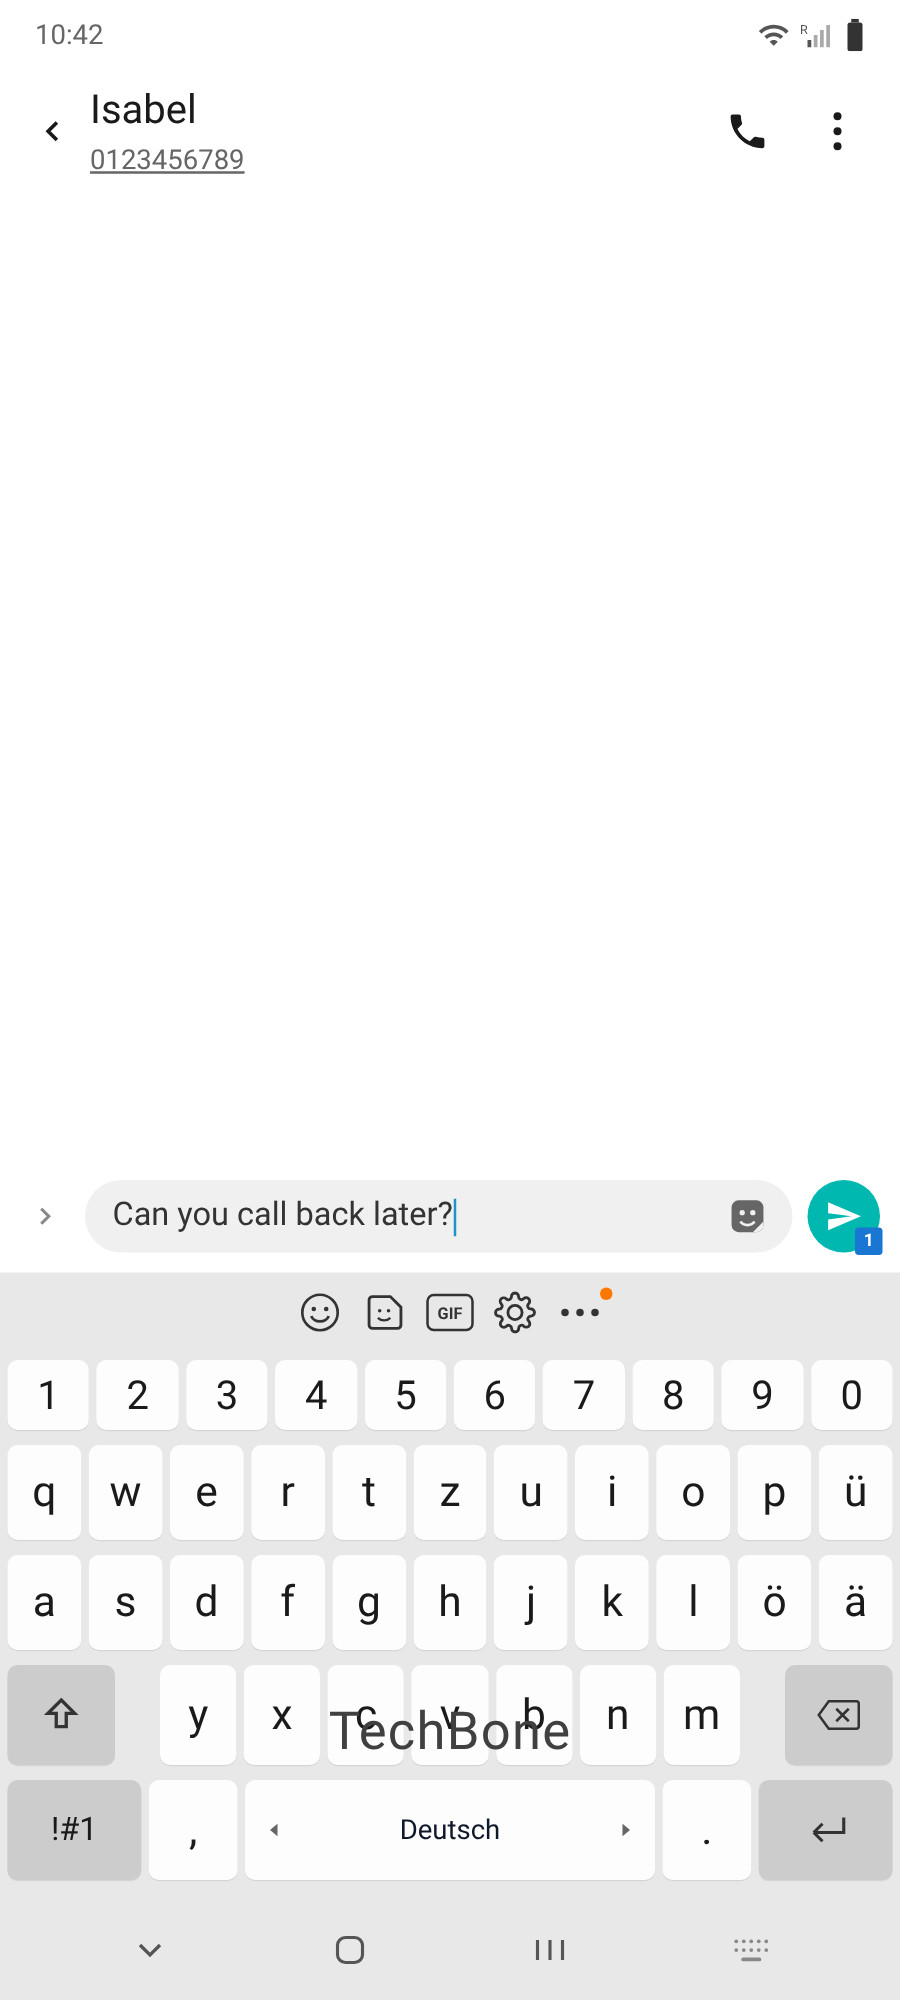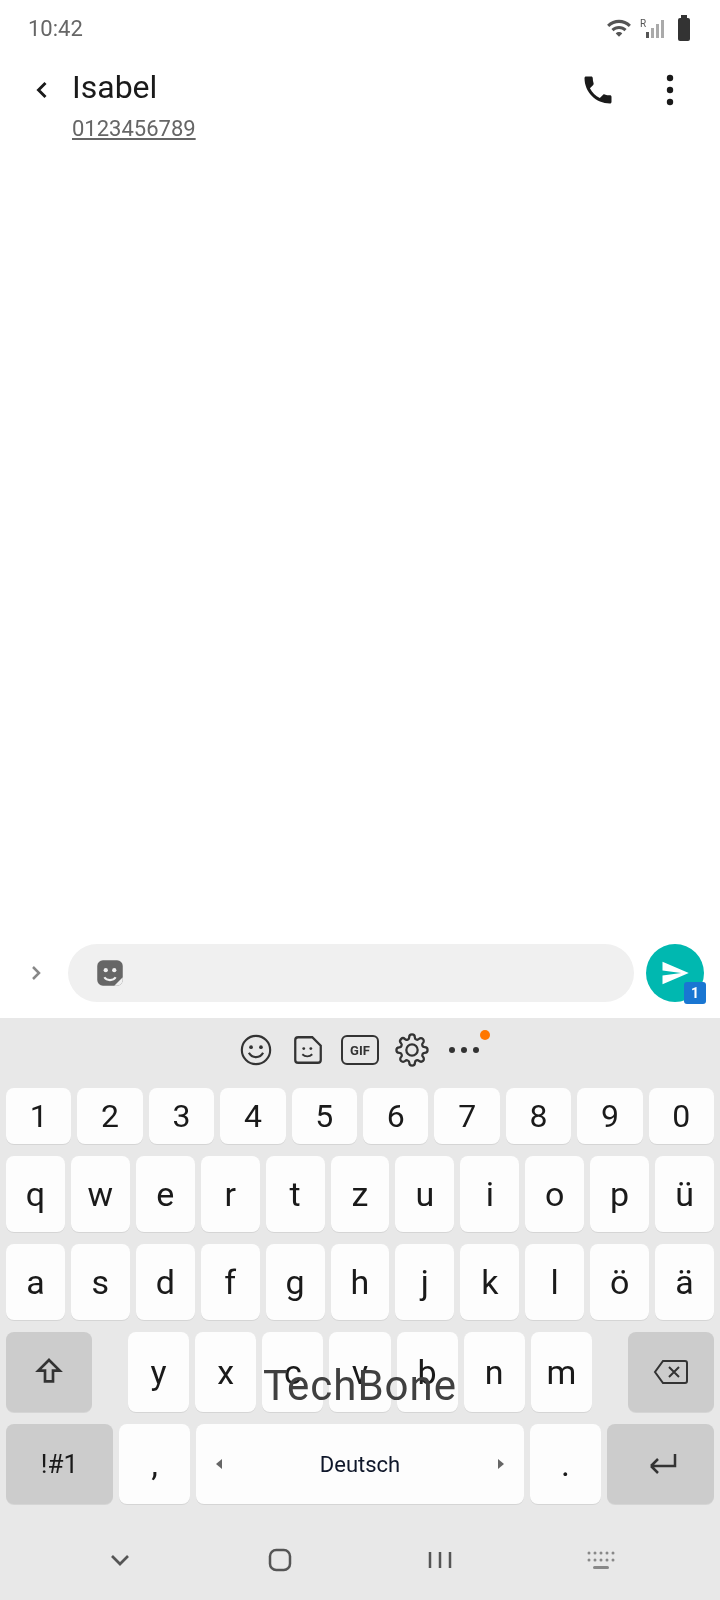--- a/index.html
+++ b/index.html
@@ -2,21 +2,21 @@
 <html><head>
   <meta charset="utf-8">
   <style>
     * { margin: 0; padding: 0; box-sizing: border-box; font-family: -apple-system, BlinkMacSystemFont, 'Segoe UI', Roboto, sans-serif; }
     body { width: 720px; height: 1600px; background: #ffffff; display: flex; flex-direction: column; overflow: hidden; position: relative; }
     
     .status-bar { height: 56px; display: flex; align-items: center; justify-content: space-between; padding: 0 28px; color: #555; }
     .status-time { font-size: 22px; color: #666; }
     .status-icons { display: flex; align-items: center; gap: 8px; }
     
-    .header { display: flex; align-items: flex-start; padding: 12px 20px 10px 20px; }
+    .header { display: flex; align-items: center; padding: 12px 20px 10px 20px; }
     .back-btn { width: 44px; height: 44px; display: flex; align-items: center; justify-content: center; cursor: pointer; }
     .contact-info { flex: 1; margin-left: 8px; }
     .contact-name { font-size: 32px; color: #1a1a1a; line-height: 1.2; }
     .contact-number { font-size: 22px; color: #666; margin-top: 10px; text-decoration: underline; }
     .header-actions { display: flex; align-items: center; gap: 28px; margin-right: 8px; }
     .icon-btn { width: 44px; height: 44px; display: flex; align-items: center; justify-content: center; cursor: pointer; }
     
     .conversation-area { flex: 1; }
     
     .compose-row { display: flex; align-items: center; padding: 10px 16px 16px 16px; gap: 12px; }
@@ -100,20 +100,21 @@
 
 <div class="conversation-area"></div>
 
 <div class="compose-row">
   <div class="expand-icon">
     <svg width="24" height="24" viewBox="0 0 24 24">
         <path fill="none" stroke="#888" stroke-width="2.5" d="M9 18l6-6-6-6"></path>
       </svg>
   </div>
   <div class="compose-input">
+    <span class="compose-text"><span>Can you call back later?</span><span class="text-cursor"></span></span>
     <div class="sticker-btn">
       <svg width="34" height="34" viewBox="0 0 24 24">
           <rect x="3" y="3" width="18" height="18" rx="4" fill="#666"></rect>
           <circle cx="9" cy="10" r="1.5" fill="#f0f0f0"></circle>
           <circle cx="15" cy="10" r="1.5" fill="#f0f0f0"></circle>
           <path d="M8 15c1 1.5 2.5 2 4 2s3-.5 4-2" stroke="#f0f0f0" stroke-width="1.5" fill="none"></path>
           <path d="M15 21l6-6v2a4 4 0 01-4 4h-2z" fill="#f0f0f0"></path>
         </svg>
     </div>
   </div>

